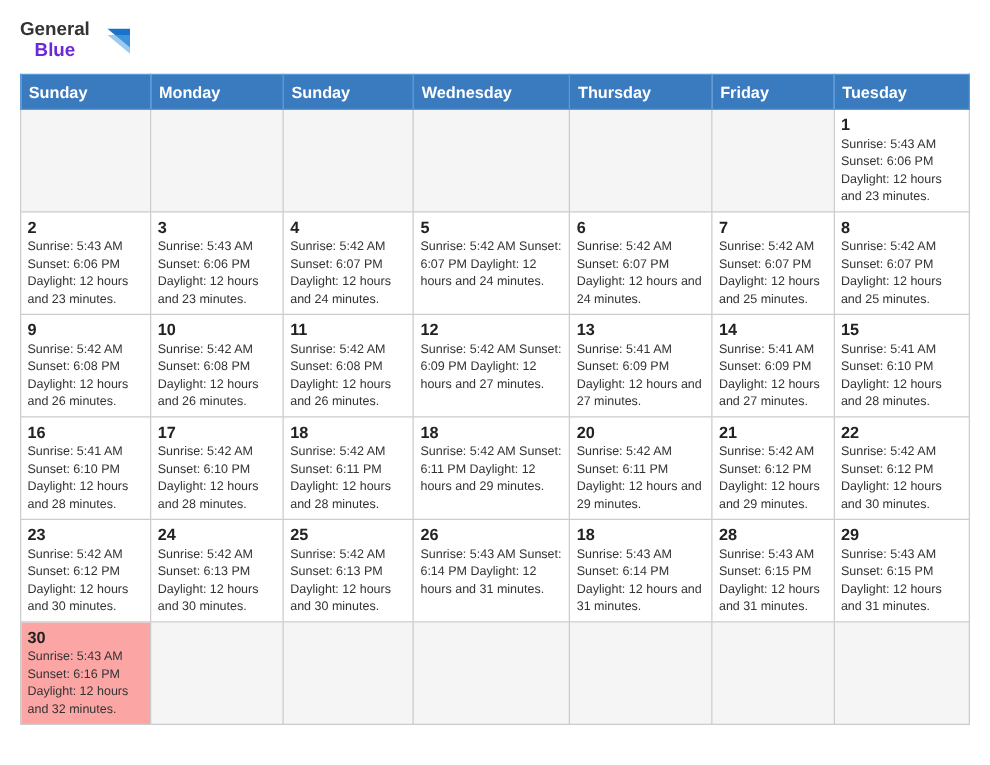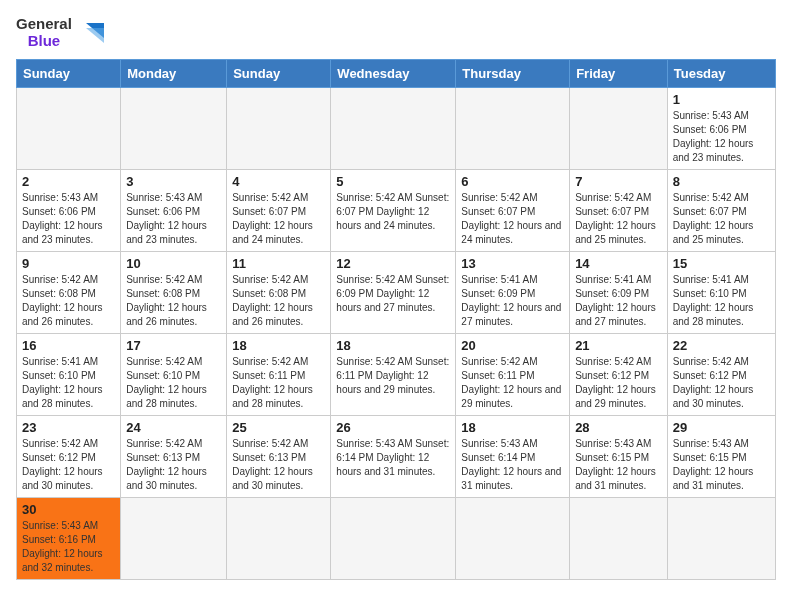--- a/index.html
+++ b/index.html
@@ -67,21 +67,21 @@
     }
     .day-info {
       font-size: 10px;
       color: #333;
       line-height: 1.4;
     }
     .last-row td {
       background: #f5f5f5;
     }
     .last-row td:first-child {
-      background: #f97316;
+      background: #fca5a5;
     }
   </style>
 </head>
 <body>
 
 <div class="header-area">
   <div class="logo">
   <div style="display:flex;flex-direction:column;align-items:center;line-height:1.1;">
     <span style="font-size:15px;font-weight:bold;color:#333;">General</span>
     <span style="font-size:15px;font-weight:bold;color:#6d28d9;">Blue</span>

